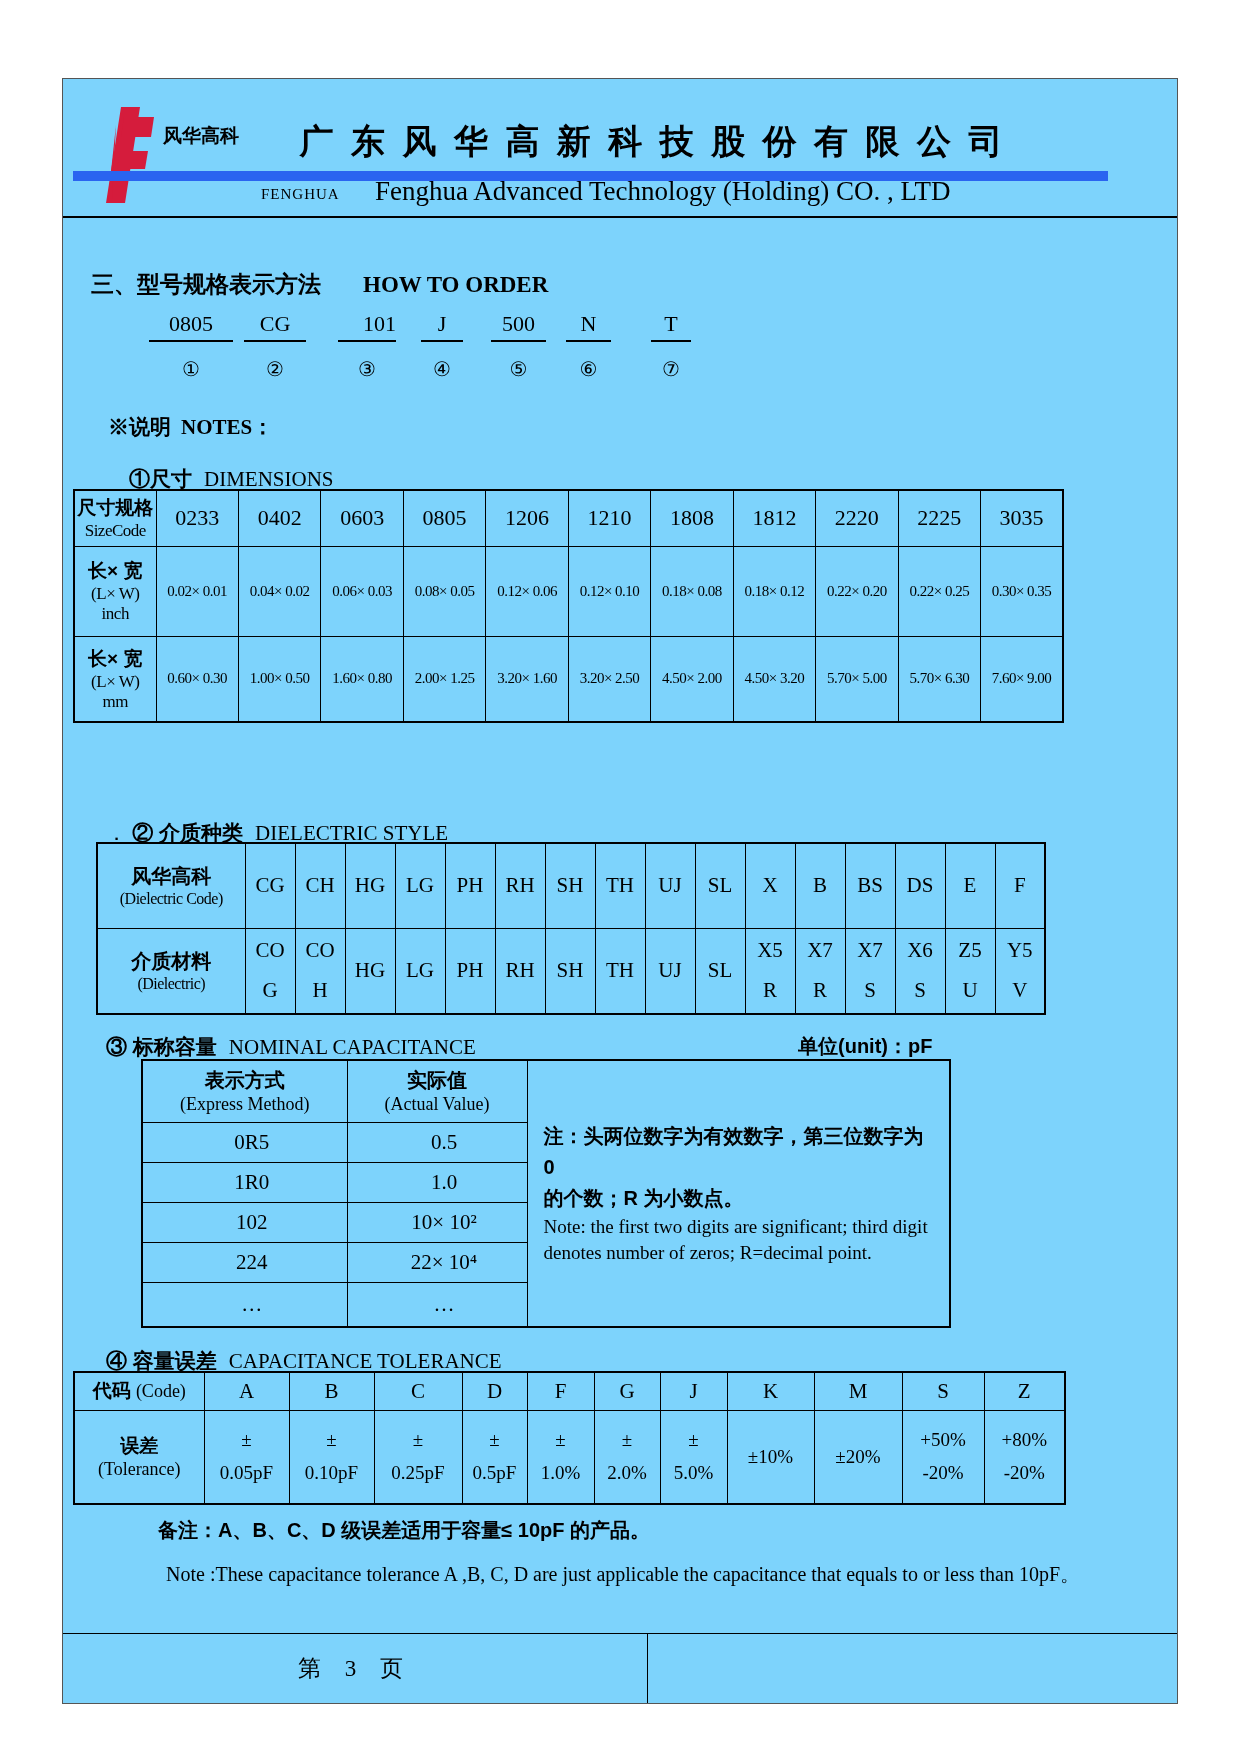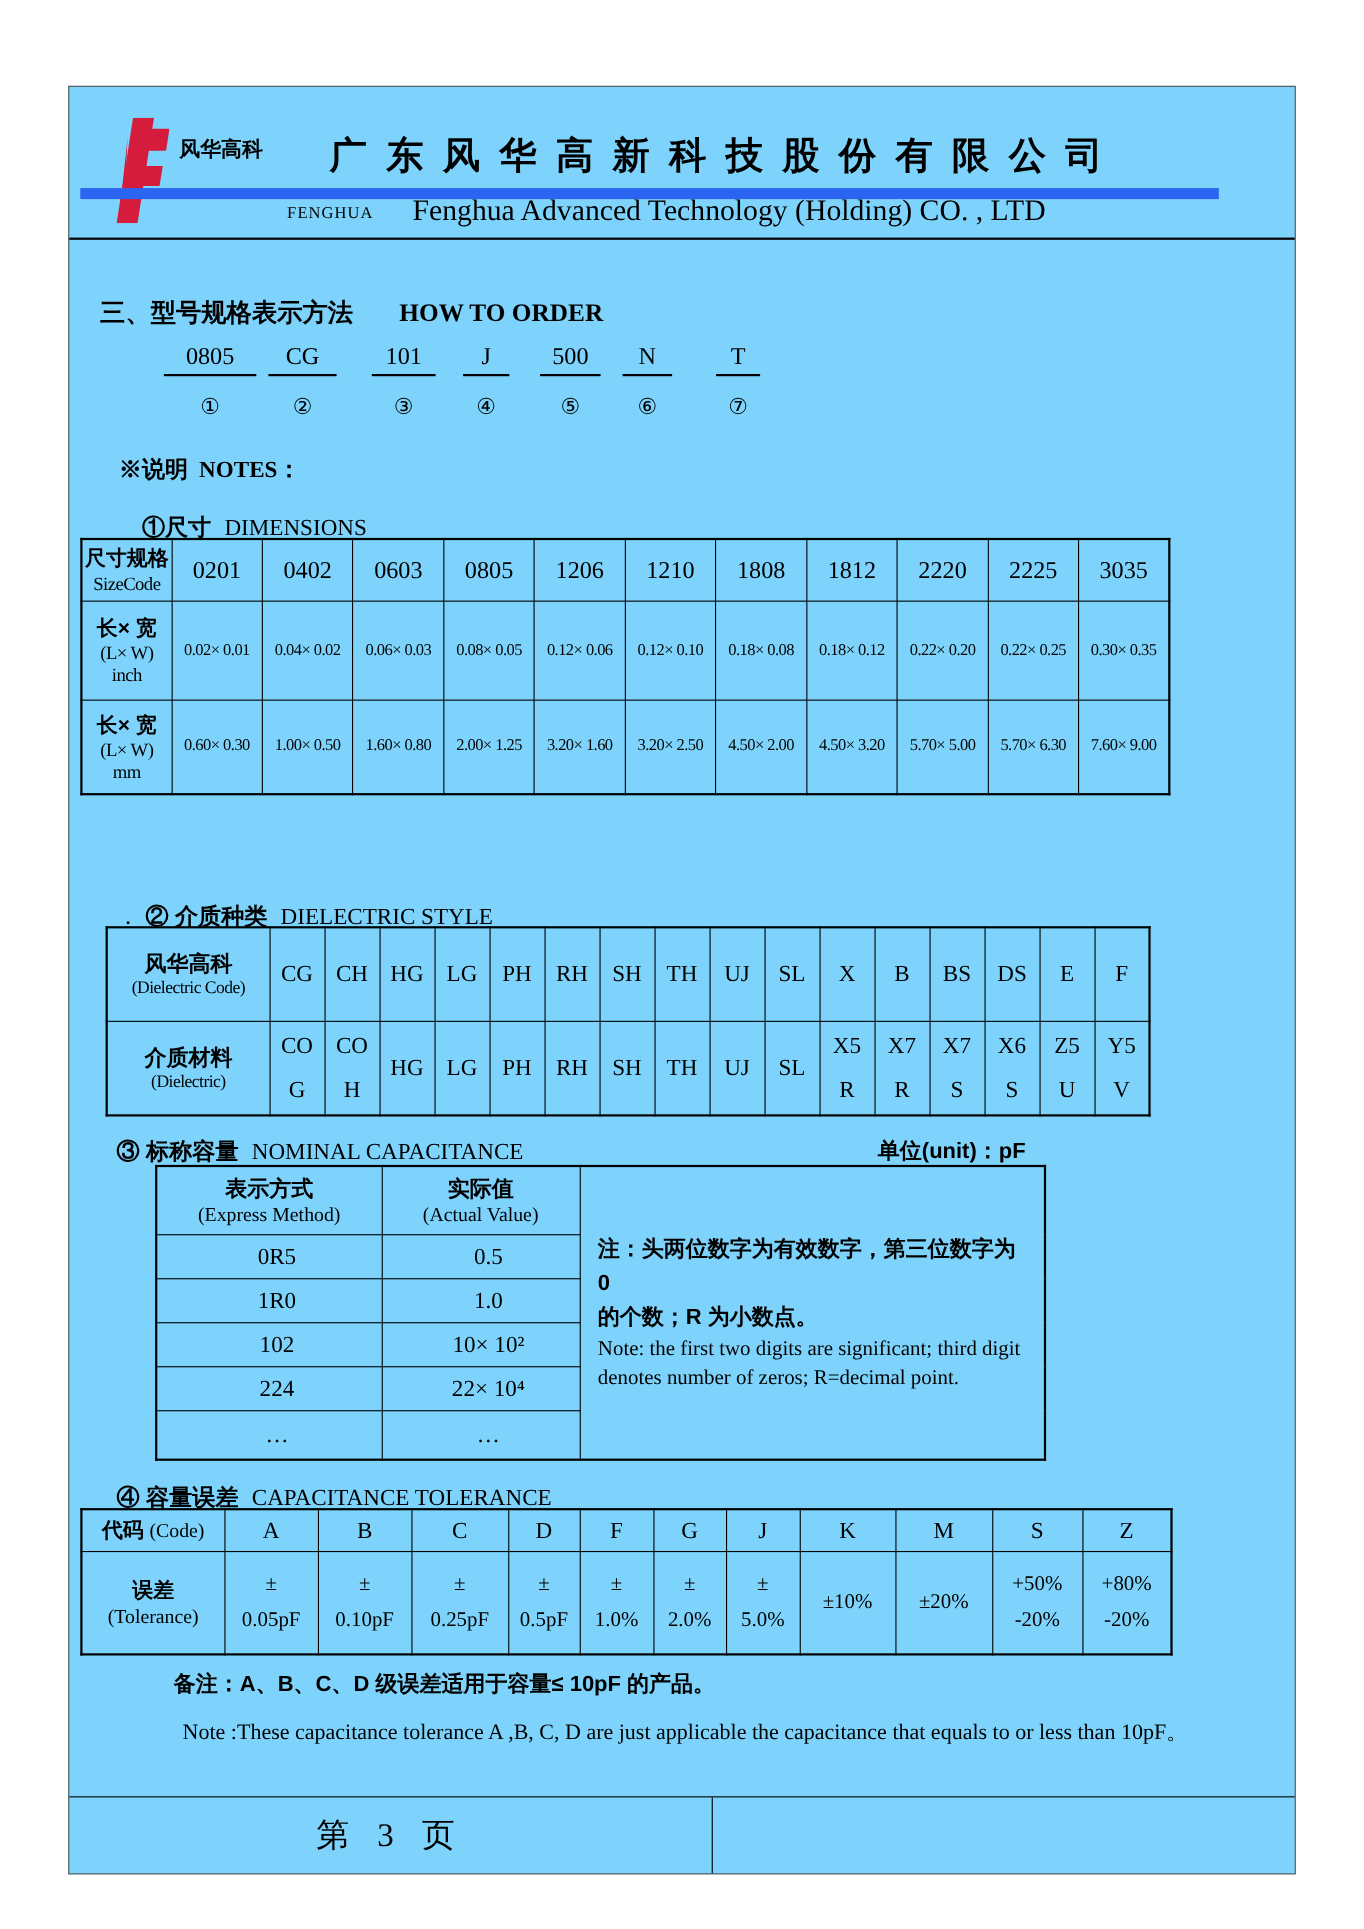--- a/index.html
+++ b/index.html
@@ -82,21 +82,21 @@
   .tol-table tr.r2 td { height:94px; }
   .tol-table .l1 { font-family:"Liberation Sans",sans-serif; font-weight:bold; font-size:19px; }
   .tol-table .l2 { font-size:18px; }
   .tol-table td.v { font-size:19px; line-height:1.7; }
 
   .remark-cn { position:absolute; left:95px; top:1438px; font-family:"Liberation Sans",sans-serif; font-weight:600; font-size:20px; }
   .remark-en { position:absolute; left:103px; top:1482px; font-size:20px; }
 
   
   .footer { position:absolute; left:0; bottom:0; width:100%; height:70px; border-top:1.5px solid #000; display:flex; }
-  .footer > div { display:flex; align-items:center; justify-content:center; font-size:30px; letter-spacing:9px;text-align:center; }
+  .footer > div { display:flex; align-items:center; justify-content:center; font-size:23px; letter-spacing:9px;text-align:center; }
   .footer-left { width:585px; border-right:1.5px solid #000; }
   .footer-right { flex:1; }
 </style>
 </head>
 <body>
 
 <div class="frame">
 
   <svg class="logo" viewBox="0 0 58 96">
     <path d="M10 96 L25 0 L44 0 L29 96 Z" fill="#d51c3c"></path>
@@ -111,21 +111,21 @@
   <div class="company-en">Fenghua Advanced Technology (Holding) CO. , LTD</div>
   <div class="header-rule"></div>
 
   <div class="sec-title">
     <span class="cnb">三、型号规格表示方法</span><span class="t-en">HOW TO ORDER</span>
   </div>
 
   <div class="order-row">
     <div class="seg" style="width:84px;margin-right:11px;">0805</div>
     <div class="seg" style="width:62px;margin-right:32px;">CG</div>
-    <div class="seg" style="width:58px;margin-right:25px;">101</div>
+    <div class="seg" style="width:58px;margin-right:25px;text-align:right;">101</div>
     <div class="seg" style="width:42px;margin-right:28px;">J</div>
     <div class="seg" style="width:55px;margin-right:20px;">500</div>
     <div class="seg" style="width:45px;margin-right:40px;">N</div>
     <div class="seg" style="width:40px;">T</div>
   </div>
   <div class="marker-row">
     <div class="mk" style="width:84px;margin-right:11px;">①</div>
     <div class="mk" style="width:62px;margin-right:32px;">②</div>
     <div class="mk" style="width:58px;margin-right:25px;">③</div>
     <div class="mk" style="width:42px;margin-right:28px;">④</div>
@@ -155,21 +155,21 @@
         <col>
         <col>
         <col>
       </colgroup>
     <tbody>
         <tr class="r1">
       <td class="lbl">
         <div class="l1">尺寸规格</div>
         <div class="l2">SizeCode</div>
       </td>
-      <td>0201</td>
+      <td>0233</td>
       <td>0402</td>
       <td>0603</td>
       <td>0805</td>
       <td>1206</td>
       <td>1210</td>
       <td>1808</td>
       <td>1812</td>
       <td>2220</td>
       <td>2225</td>
       <td>3035</td>

